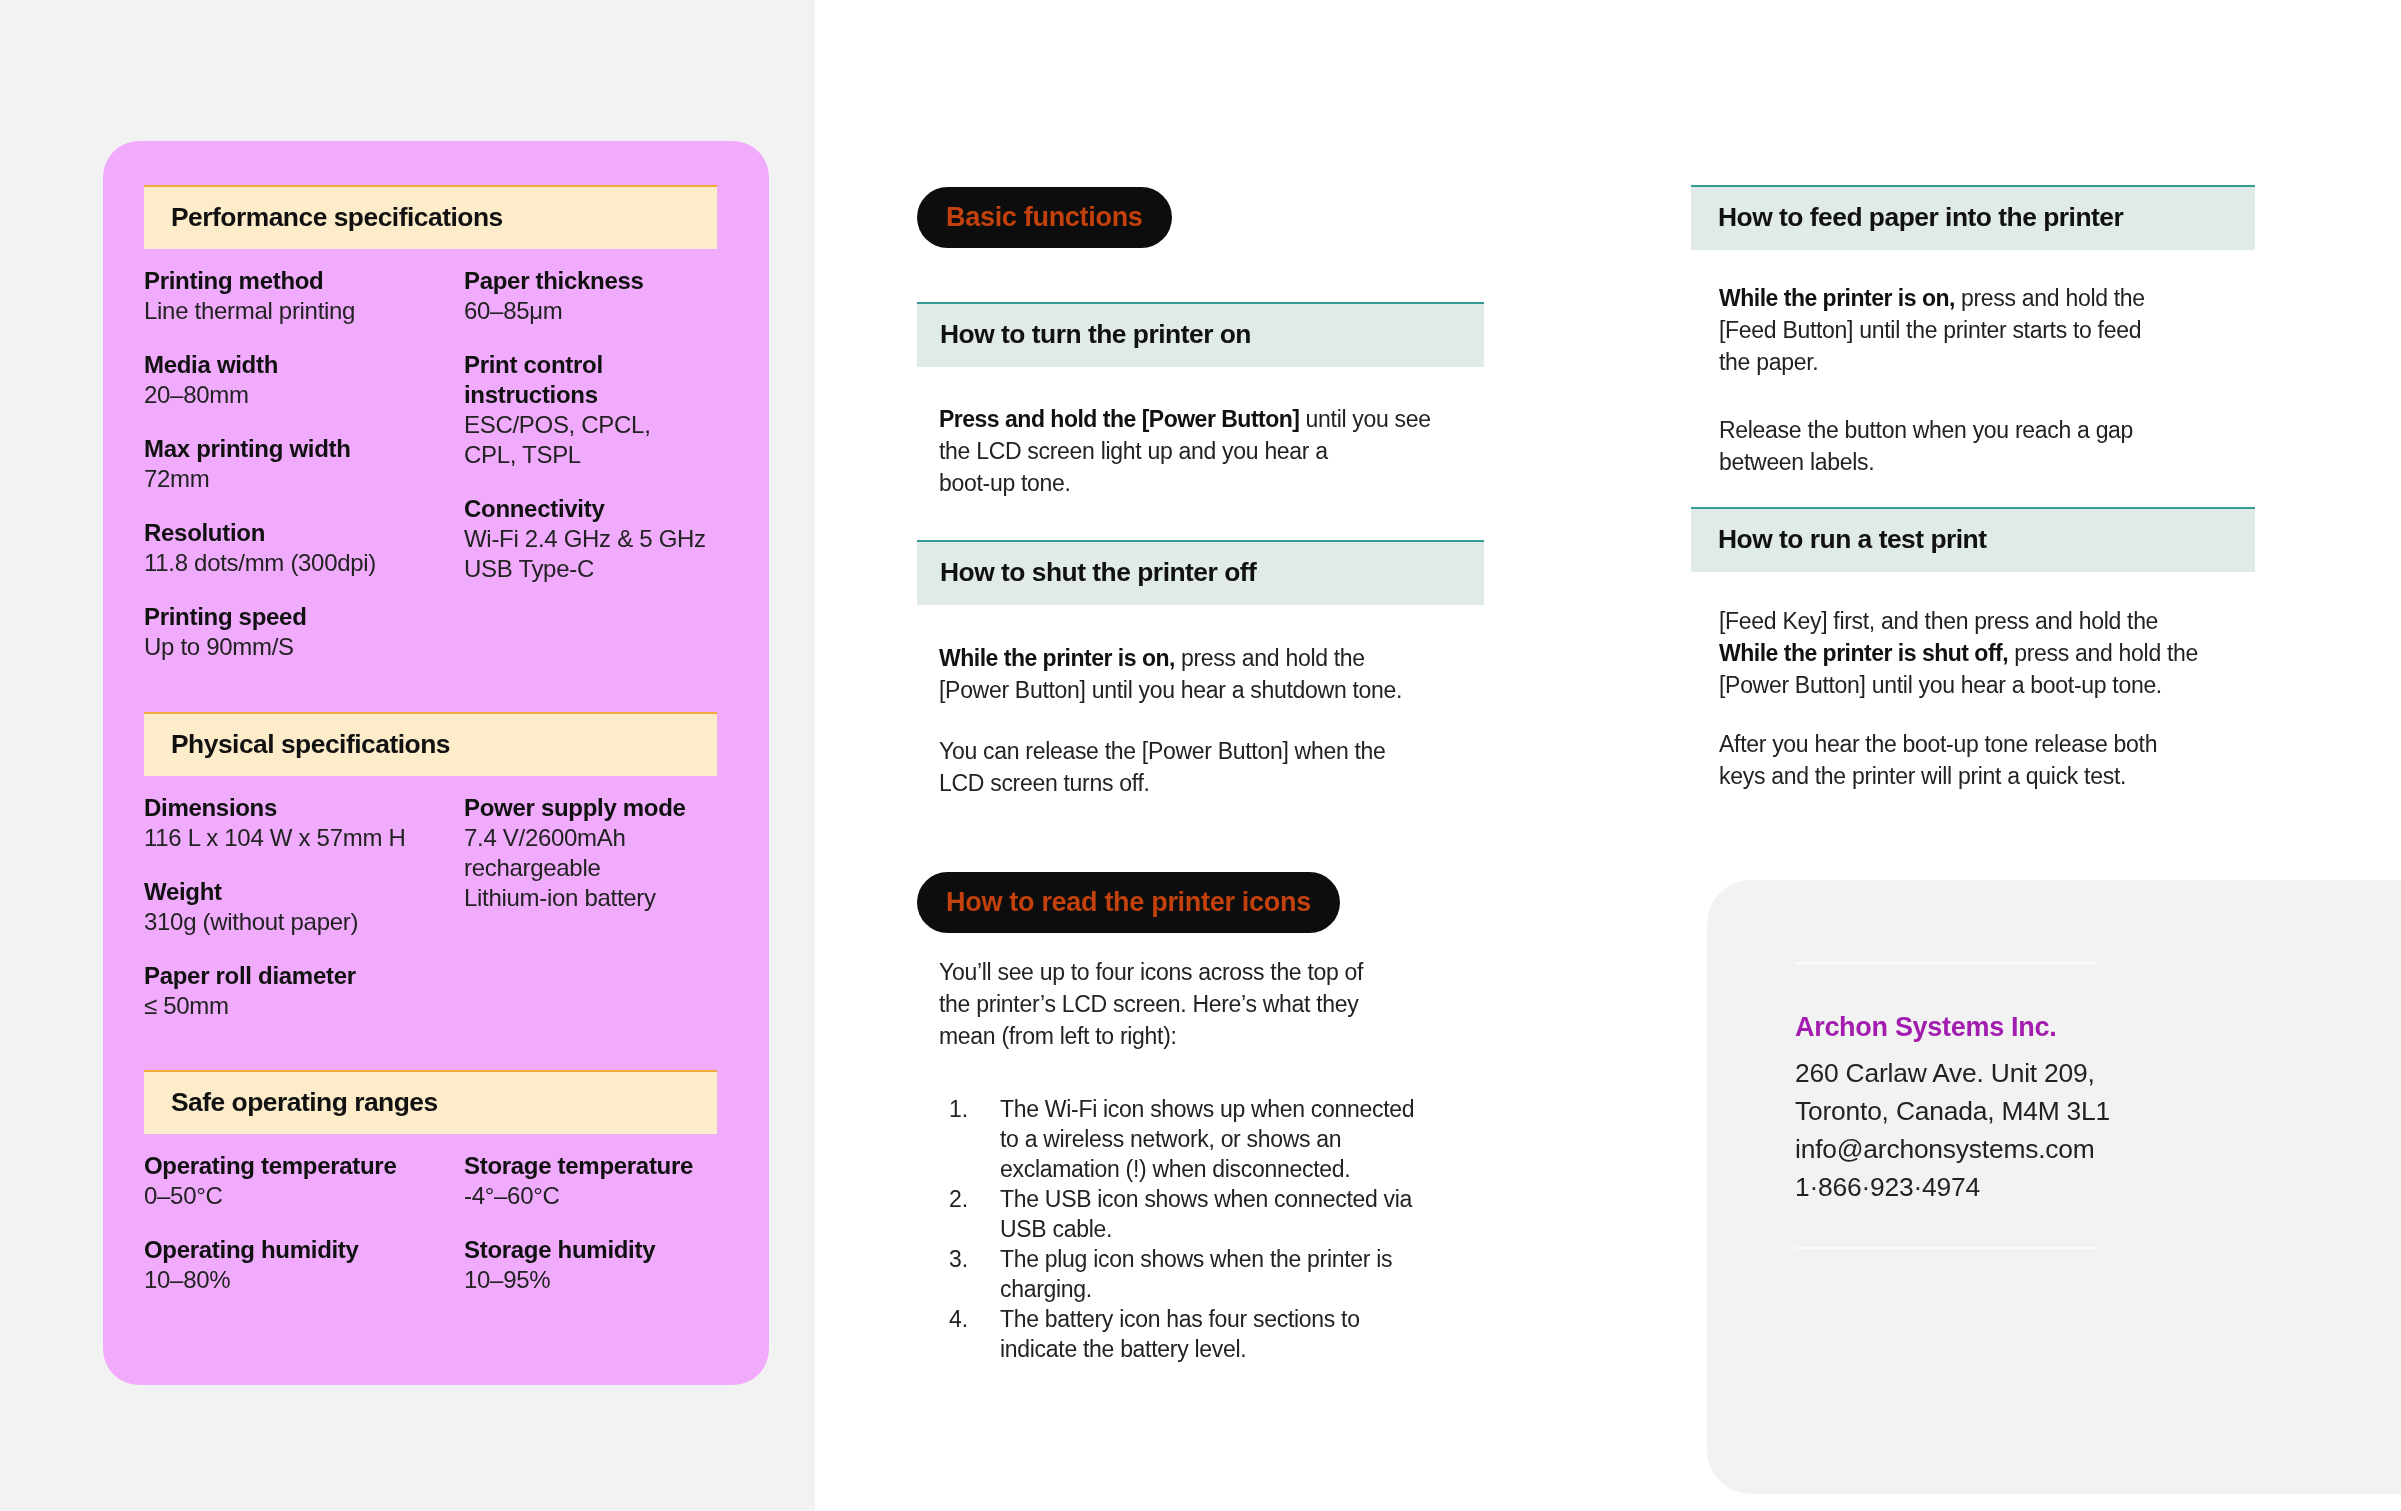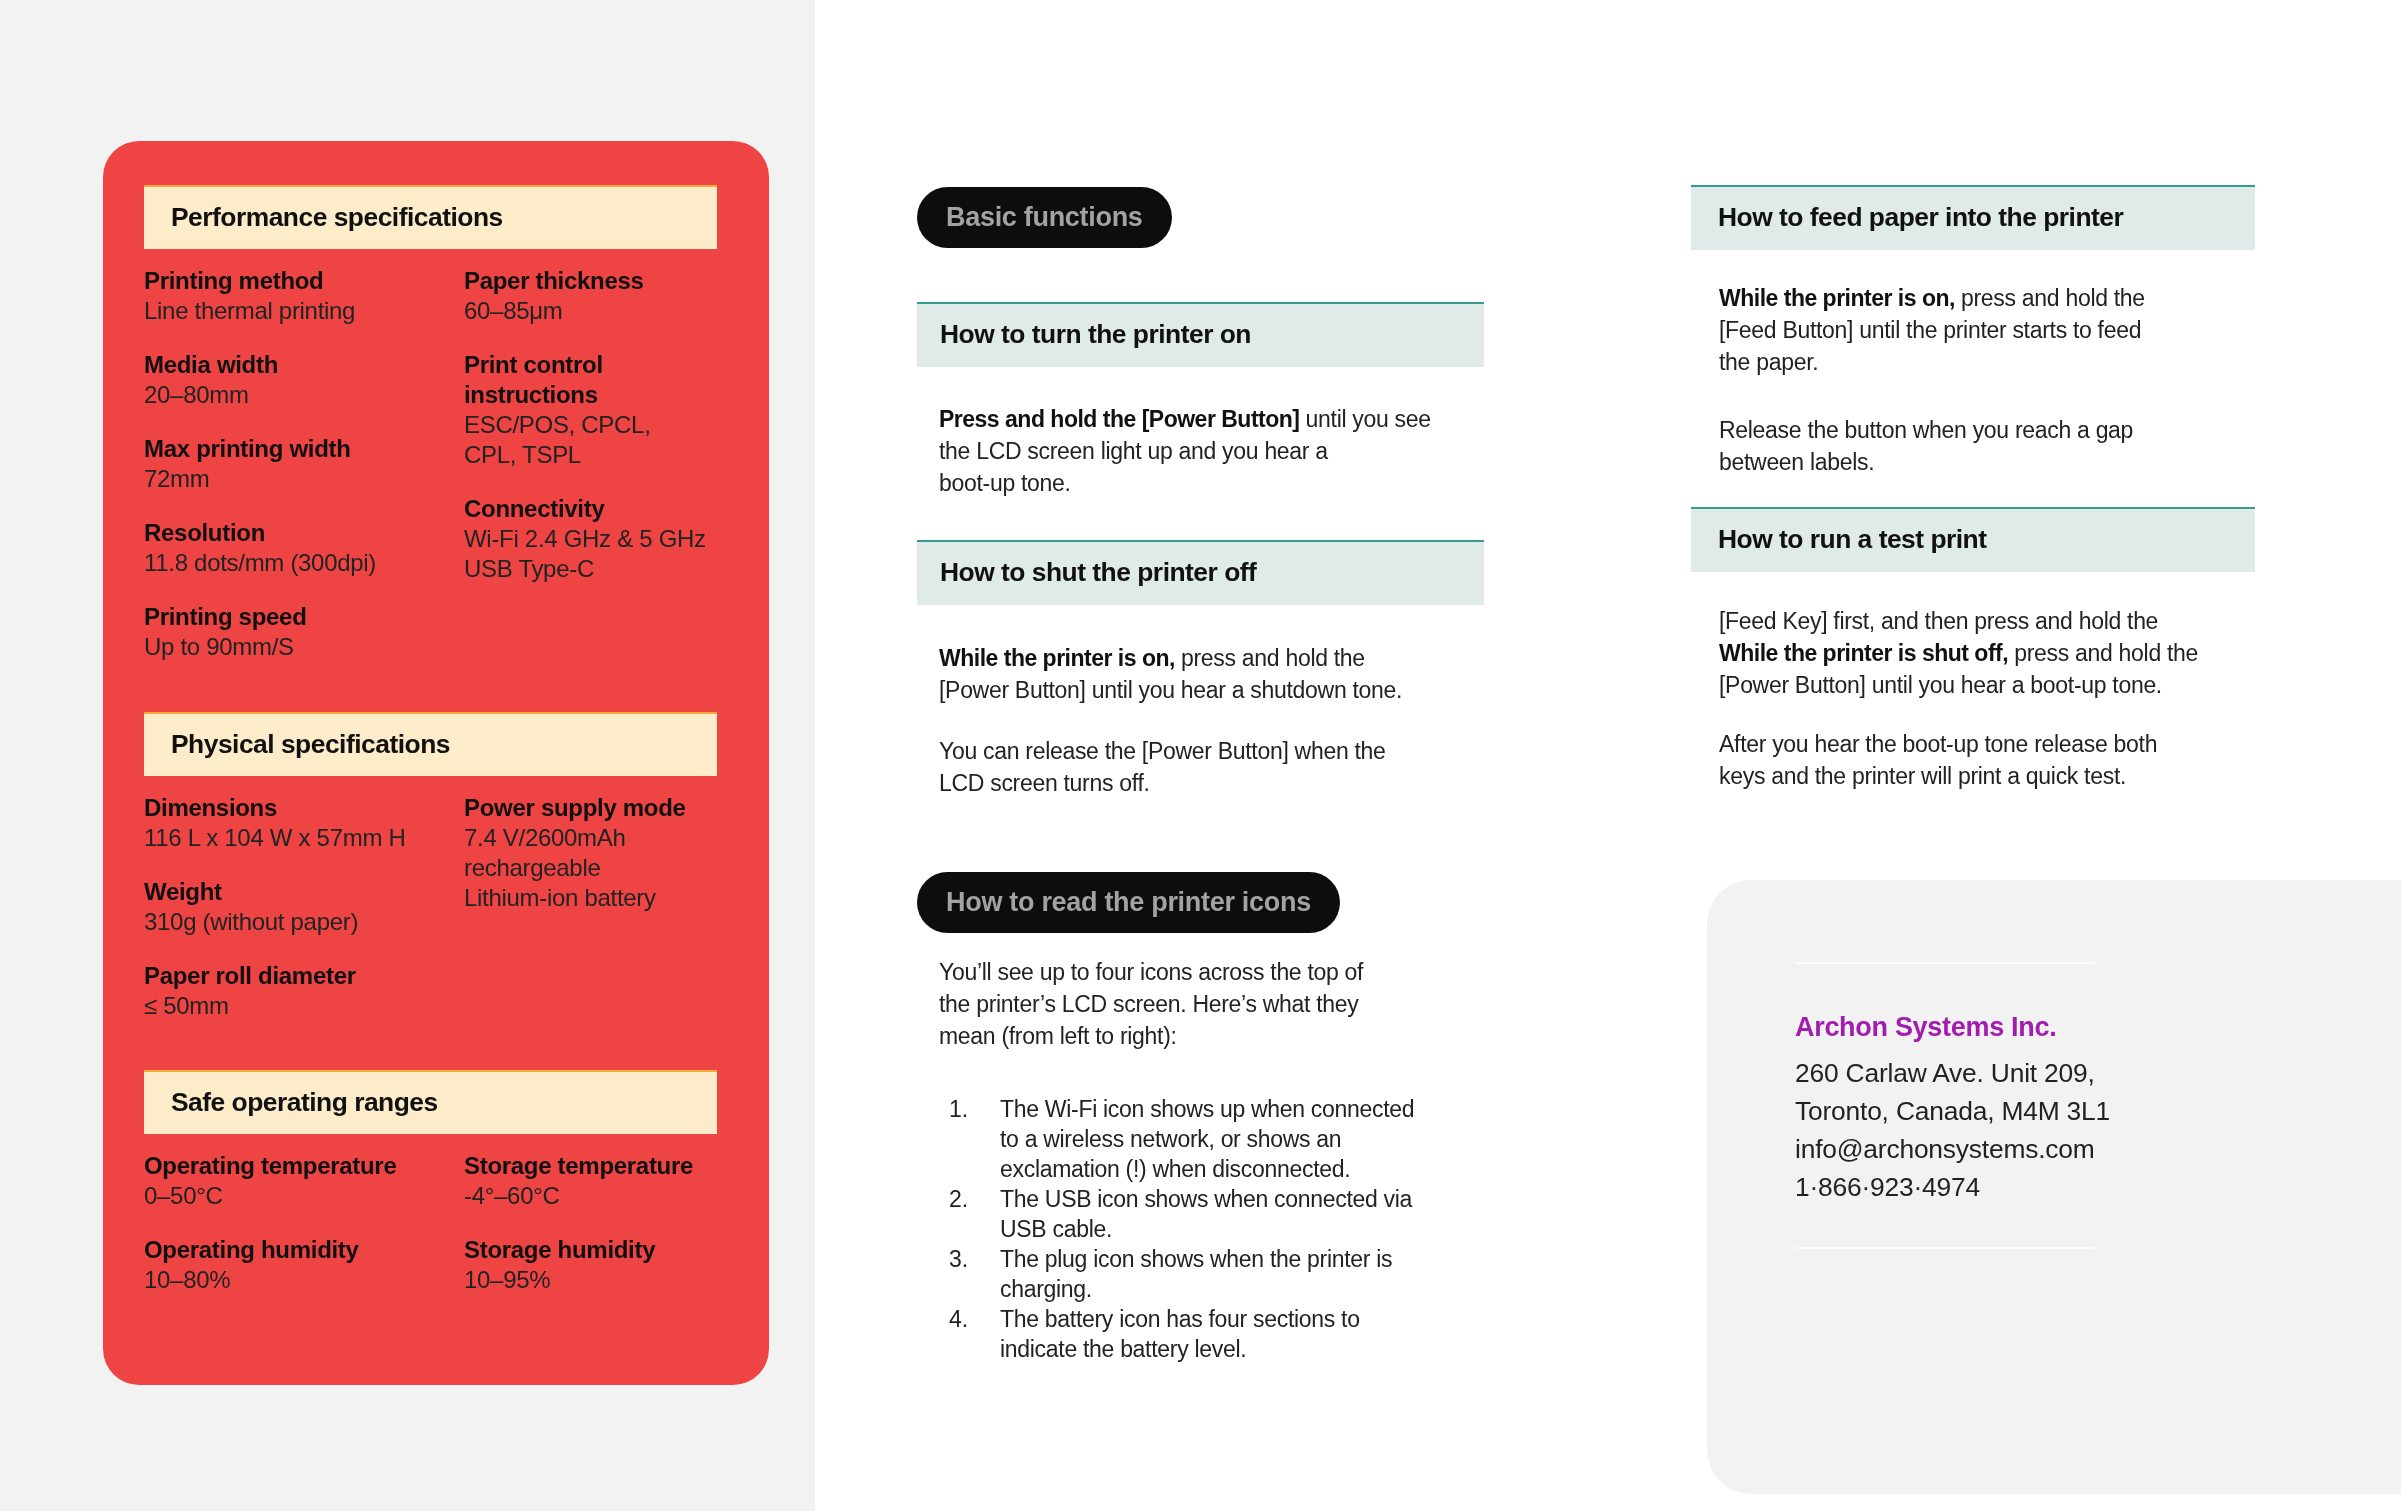--- a/index.html
+++ b/index.html
@@ -5,21 +5,21 @@
   html,body{margin:0;padding:0;}
   body{
     width:2401px;height:1511px;position:relative;overflow:hidden;
     background:#ffffff;color:#1c1c1c;
     font-family:"Liberation Sans","DejaVu Sans",sans-serif;
   }
   
   .left-panel{position:absolute;left:0;top:0;width:815px;height:1511px;background:#f2f2f2;}
   .spec-card{
     position:absolute;left:103px;top:141px;width:666px;height:1244px;
-    background:#ef4444;border-radius:36px;box-sizing:border-box;
+    background:#f0abfc;border-radius:36px;box-sizing:border-box;
     padding:44px 52px 0 41px;
   }
   .band{
     box-sizing:border-box;height:64px;line-height:60px;
     padding-left:27px;font-size:26.4px;font-weight:700;letter-spacing:-0.5px;color:#111;
     white-space:nowrap;
   }
   .cream{background:#fcecc9;border-top:2.7px solid #f0ab3c;}
   .teal{background:#dfeae9;border-top:2.7px solid #359c94;}
   .spec-section{margin-top:0;}
@@ -27,21 +27,21 @@
   .cols{display:flex;margin-top:17px;}
   .c1{width:320px;flex:none;}
   .c2{width:244px;flex:none;}
   .srow{margin-bottom:24px;}
   .slabel{font-weight:700;font-size:24px;line-height:30px;letter-spacing:-0.3px;color:#111;}
   .sval{font-size:24px;line-height:30px;letter-spacing:-0.3px;color:#222;white-space:nowrap;}
   .sval:empty{display:none;}
   
   .pill{
     position:absolute;height:61px;line-height:61px;padding:0 29px;
-    background:#0d0d0d;color:#a3a3a3;border-radius:31px;
+    background:#0d0d0d;color:#c2410c;border-radius:31px;
     font-size:27px;font-weight:700;letter-spacing:-0.3px;white-space:nowrap;
   }
   
   .fband{position:absolute;box-sizing:border-box;height:65px;line-height:60px;}
   .mid-band{left:917px;width:567px;padding-left:23px;}
   .right-band{left:1691px;width:564px;padding-left:27px;}
   
   .para{position:absolute;}
   .pline{font-size:23px;line-height:32px;letter-spacing:-0.3px;color:#222;white-space:nowrap;}
   .pline .b{font-weight:700;letter-spacing:-0.5px;color:#111;}

